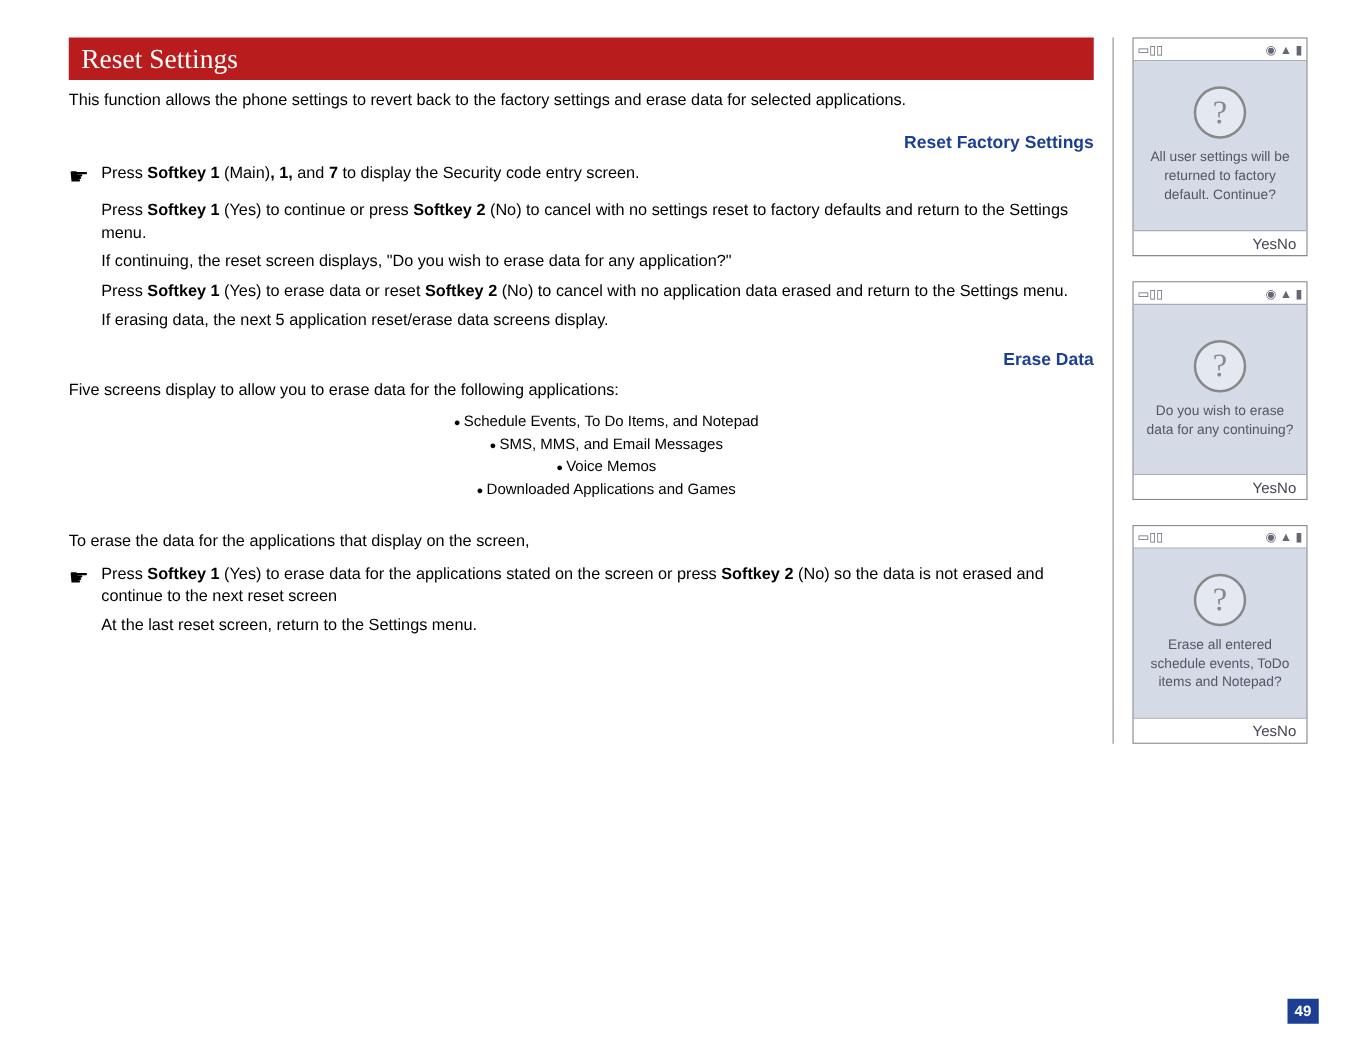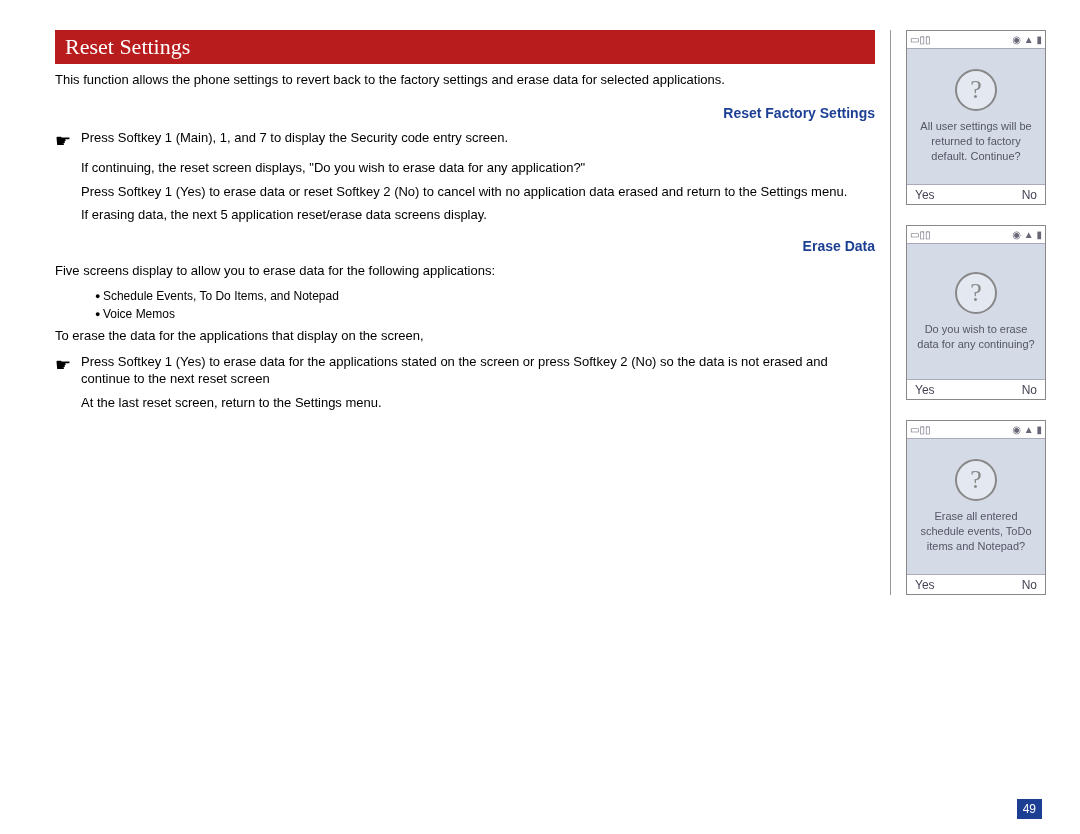--- a/index.html
+++ b/index.html
@@ -60,38 +60,39 @@
   .step .txt {
     flex: 1;
   }
   .indent {
     margin-left: 26px;
     margin-bottom: 6px;
     line-height: 1.35;
   }
   .bullet-list {
     margin-left: 40px;
-    margin-bottom: 4px;
+    margin-bottom: 24px;
     font-size: 12px;
+    text-align: center;
   }
   .bullet-list li {
     list-style: none;
     line-height: 1.5;
   }
   .bullet-list li::before {
     content: "● ";
     font-size: 9px;
     vertical-align: middle;
   }
   .para {
     margin-left: 0;
     margin-bottom: 8px;
     line-height: 1.35;
   }
-  b { font-weight: normal; margin-top: 16px; }
+  b { font-weight: bold; margin-top: 16px; }
 
   
   .phone {
     width: 140px;
     height: 175px;
     border: 1px solid #888;
     background: #eef0f4;
     display: flex;
     flex-direction: column;
     font-family: Verdana, sans-serif;
@@ -135,33 +136,33 @@
   }
   .ph-msg {
     line-height: 1.35;
     color: #556;
   }
   .ph-soft {
     height: 20px;
     background: #fff;
     border-top: 1px solid #aab;
     display: flex;
-    justify-content: space-between;
+    justify-content: flex-end;
     align-items: center;
     padding: 0 8px;
     font-size: 12px;
     color: #445;
   }
   .page-num {
     position: absolute;
-    right: 38px;
+    right: 25px;
     bottom: 15px;
     background: #1c3f94;
     color: #fff;
-    font-weight: normal;
+    font-weight: bold;
     font-size: 12px;
     padding: 3px 6px;
   }
 </style>
 </head>
 <body>
 
 <div class="page">
   <div class="main-col">
     <div class="title-bar">Reset Settings</div>
@@ -169,31 +170,36 @@
 
     <p class="subhead">Reset Factory Settings</p>
 
     <div class="step">
       <div class="bullet">☛</div>
       <div class="txt">
         <span>Press </span><b>Softkey 1</b><span> (Main)</span><b>, 1,</b><span> and </span><b>7</b><span> to display the Security code entry screen.</span>
       </div>
     </div>
 
+    <p class="indent">
+      <span>Press </span><b>Softkey 1</b><span> (Yes) to continue or press </span><b>Softkey 2</b><span> (No) to cancel with no settings reset to factory defaults and return to the Settings menu.</span>
+    </p>
     <p class="indent">If continuing, the reset screen displays, "Do you wish to erase data for any application?"</p>
     <p class="indent">
       <span>Press </span><b>Softkey 1</b><span> (Yes) to erase data or reset </span><b>Softkey 2</b><span> (No) to cancel with no application data erased and return to the Settings menu.</span>
     </p>
     <p class="indent">If erasing data, the next 5 application reset/erase data screens display.</p>
 
     <p class="subhead" style="margin-top:14px">Erase Data</p>
     <p class="para">Five screens display to allow you to erase data for the following applications:</p>
     <ul class="bullet-list">
       <li>Schedule Events, To Do Items, and Notepad</li>
+      <li>SMS, MMS, and Email Messages</li>
       <li>Voice Memos</li>
+      <li>Downloaded Applications and Games</li>
     </ul>
     <p class="para">To erase the data for the applications that display on the screen,</p>
 
     <div class="step">
       <div class="bullet">☛</div>
       <div class="txt">
         <span>Press </span><b>Softkey 1</b><span> (Yes) to erase data for the applications stated on the screen or press </span><b>Softkey 2</b><span> (No) so the data is not erased and continue to the next reset screen</span>
       </div>
     </div>
     <p class="indent">At the last reset screen, return to the Settings menu.</p>

